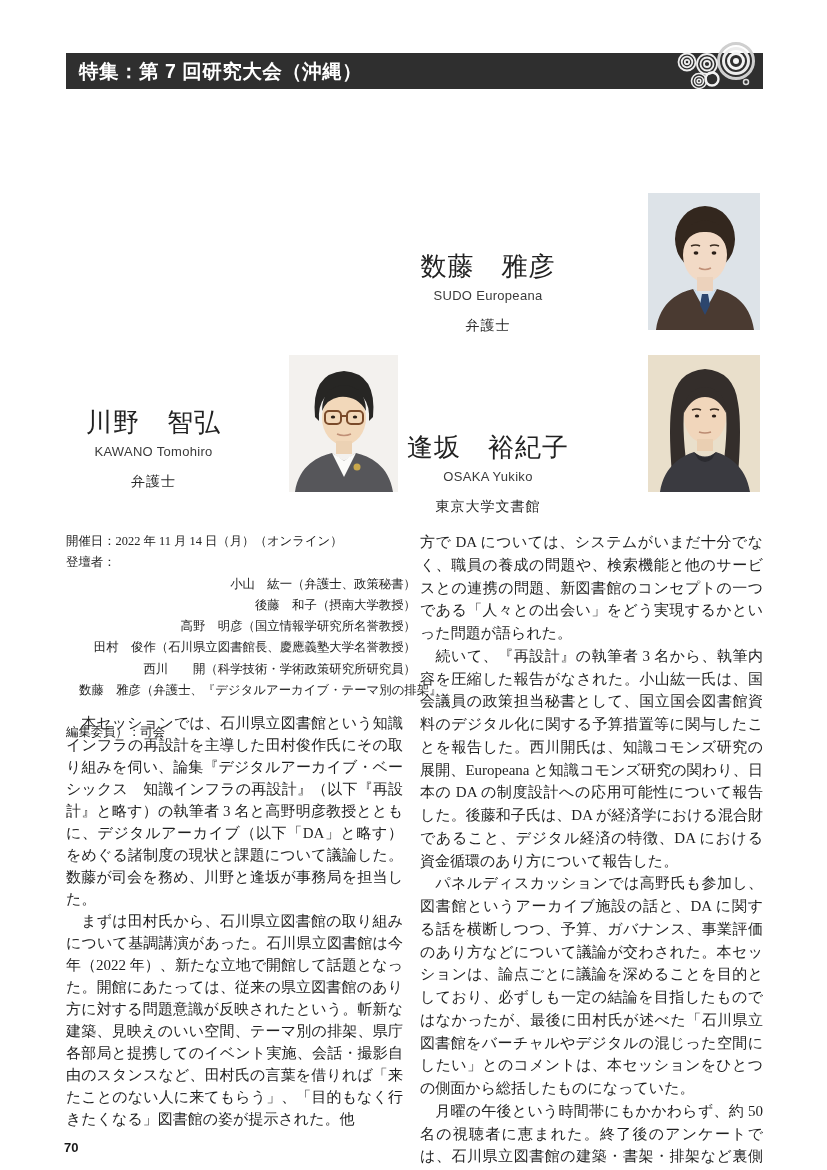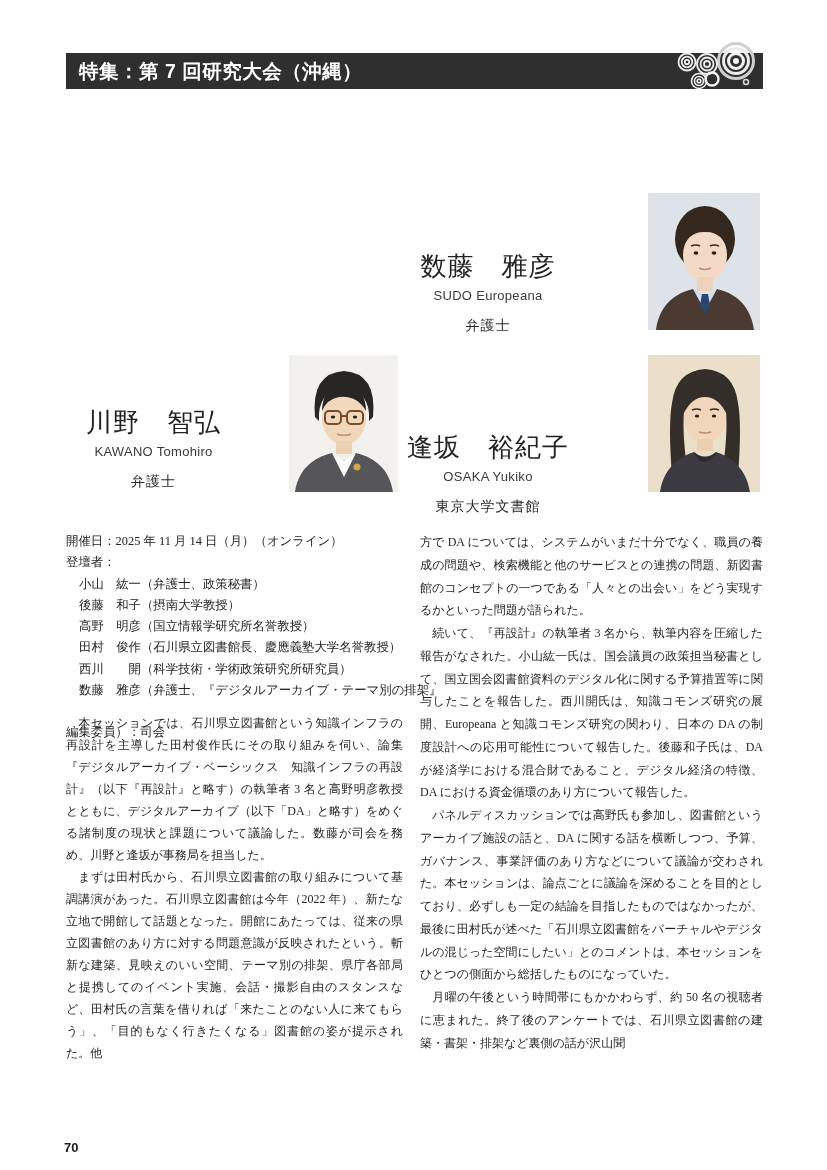--- a/index.html
+++ b/index.html
@@ -87,29 +87,29 @@
   
   .session-meta {
     position: absolute;
     left: 66px; top: 531px;
     width: 350px;
     font-size: 12.4px;
     line-height: 21.3px;
     color: #222222;
   }
   .meta-line { white-space: nowrap; }
-  .speaker-item { padding-left: 13px; white-space: nowrap; }
+  .speaker-item { padding-left: 13px; white-space: nowrap; text-align: right; }
   .speaker-cont { padding-left: 0; white-space: nowrap; margin-top: 21px; }
 
   
   .col {
     position: absolute;
     text-align: justify;
     color: #1f1f1f;
-    font-size: 12px;
+    font-size: 15px;
   }
   .col p { margin: 0; }
   .col-left {
     left: 66px; top: 712px;
     width: 337px; height: 414px;
     line-height: 22px;
   }
   .col-right {
     left: 420px; top: 531px;
     width: 343px; height: 572px;
@@ -237,21 +237,21 @@
         <path d="M62,55 Q66,53 71,55" stroke="#3a2c21" stroke-width="1.5" fill="none"></path>
         <path d="M51,77 Q57,79 63,77" stroke="#bb8b72" stroke-width="1.6" fill="none"></path>
         <rect x="49" y="84" width="16" height="12" fill="#eacfb2"></rect>
         <path d="M12,137 C16,110 36,100 46,97 Q57,106 68,97 C78,100 98,110 102,137 Z" fill="#3a3a40"></path>
         <path d="M46,97 Q57,108 68,97 L64,104 Q57,110 50,104 Z" fill="#2b2b30"></path>
       </svg>
     </div>
   </div>
 
   <div class="session-meta">
-    <div class="meta-line">開催日：2025 年 11 月 14 日（月）（オンライン）</div>
+    <div class="meta-line">開催日：2022 年 11 月 14 日（月）（オンライン）</div>
     <div class="meta-line">登壇者：</div>
     <div class="speaker-item">小山　紘一（弁護士、政策秘書）</div>
     <div class="speaker-item">後藤　和子（摂南大学教授）</div>
     <div class="speaker-item">高野　明彦（国立情報学研究所名誉教授）</div>
     <div class="speaker-item">田村　俊作（石川県立図書館長、慶應義塾大学名誉教授）</div>
     <div class="speaker-item">西川　　開（科学技術・学術政策研究所研究員）</div>
     <div class="speaker-item">数藤　雅彦（弁護士、『デジタルアーカイブ・テーマ別の排架』</div>
     <div class="speaker-cont">編集委員）：司会</div>
   </div>
 

